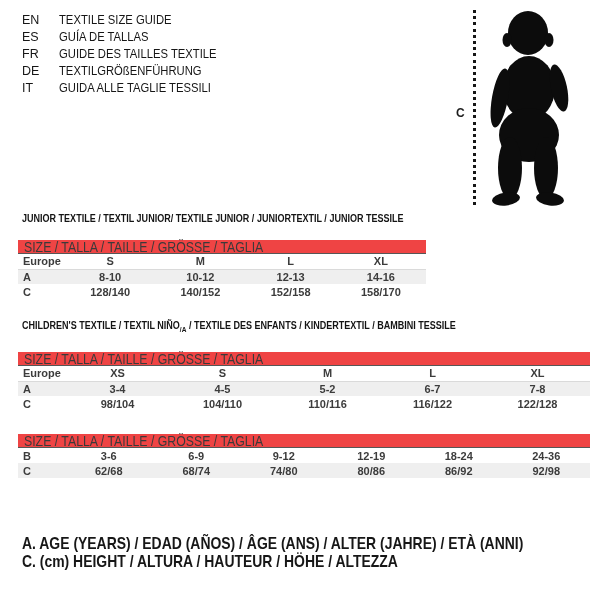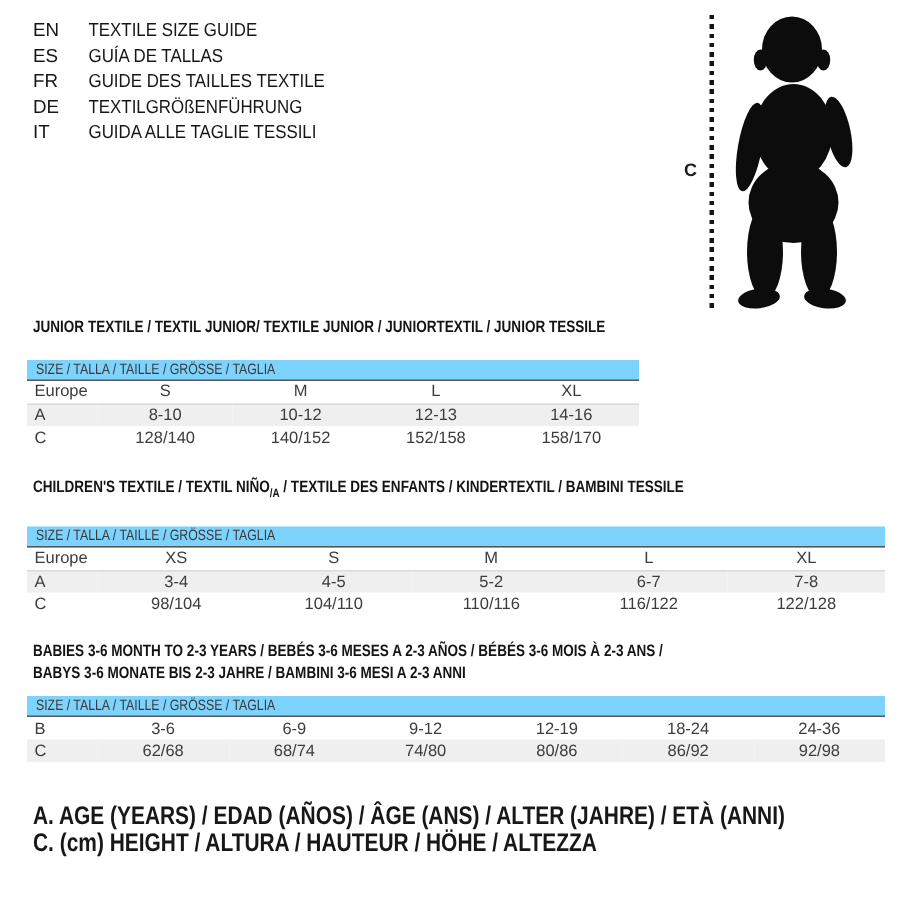--- a/index.html
+++ b/index.html
@@ -21,27 +21,27 @@
   .baby-svg { position:absolute; left:482px; top:8px; }
 
   
   .section { position:absolute; }
   #sec1 { left:18px; top:212px; width:408px; }
   #sec2 { left:18px; top:319px; width:572px; }
   #sec3 { left:18px; top:427px; width:572px; }
   .sec-title { font-size:11px; font-weight:bold; color:#141414; line-height:12px; margin-left:4px; white-space:nowrap; }
   #sec3 .sec-title { line-height:15px; }
   .sec-title sub { font-size:8px; }
-  .size-bar { height:14px; background:#7dd3fc; border-bottom:1px solid #565656;
-              line-height:13px; padding-left:6px; font-size:10px; color:#3a3a3a; }
+  .size-bar { height:14px; background:#ef4444; border-bottom:1px solid #565656;
+              line-height:13px; padding-left:6px; font-size:15px; color:#3a3a3a; }
   #sec1 .size-bar, #sec2 .size-bar { margin-top:16px; }
   #sec3 .size-bar { margin-top:7px; }
 
   table.size-table { border-collapse:collapse; table-layout:fixed; width:100%; }
-  .size-table td { height:15px; font-size:11px; color:#3c3c3c; text-align:center; padding:0; font-weight:normal; }
+  .size-table td { height:15px; font-size:11px; color:#3c3c3c; text-align:center; padding:0; font-weight:bold; }
   .size-table td:first-child { text-align:left; padding-left:5px; }
   .size-table tr.underlined td { border-bottom:1px solid #dadada; }
   .size-table tr.alt td { background:#efefef; }
 
   
   .footnotes { position:absolute; left:22px; top:535px; }
   .footnote { font-size:17px; font-weight:bold; line-height:17.5px; color:#171717; white-space:nowrap; }
 </style>
 </head>
 <body>
@@ -167,24 +167,20 @@
       <td>104/110</td>
       <td>110/116</td>
       <td>116/122</td>
       <td>122/128</td>
     </tr>
   </tbody>
     </table>
 </div>
 
 <div class="section" id="sec3">
-  <div class="sec-title">
-    <span class="cond">BABIES 3-6 MONTH TO 2-3 YEARS / BEBÉS 3-6 MESES A 2-3 AÑOS / BÉBÉS 3-6 MOIS À 2-3 ANS /</span><br>
-    <span class="cond">BABYS 3-6 MONATE BIS 2-3 JAHRE / BAMBINI 3-6 MESI A 2-3 ANNI</span>
-  </div>
   <div class="size-bar">
     <span class="cond">SIZE / TALLA / TAILLE / GRÖSSE / TAGLIA</span>
   </div>
   <table class="size-table">
     <colgroup>
         <col style="width:47px">
         <col>
         <col>
         <col>
         <col>

